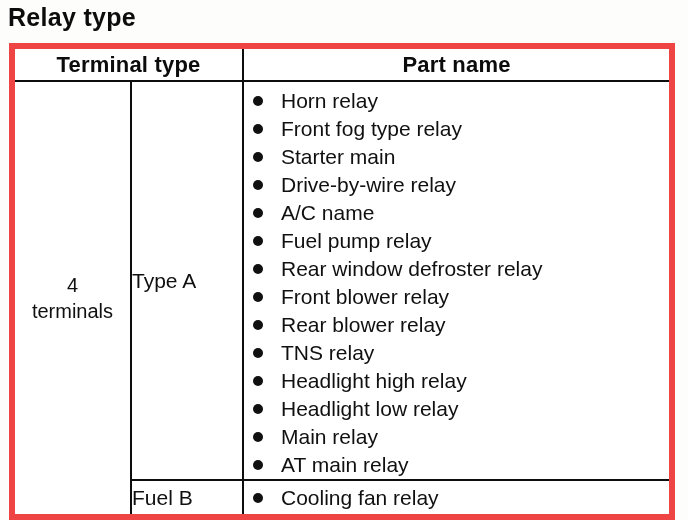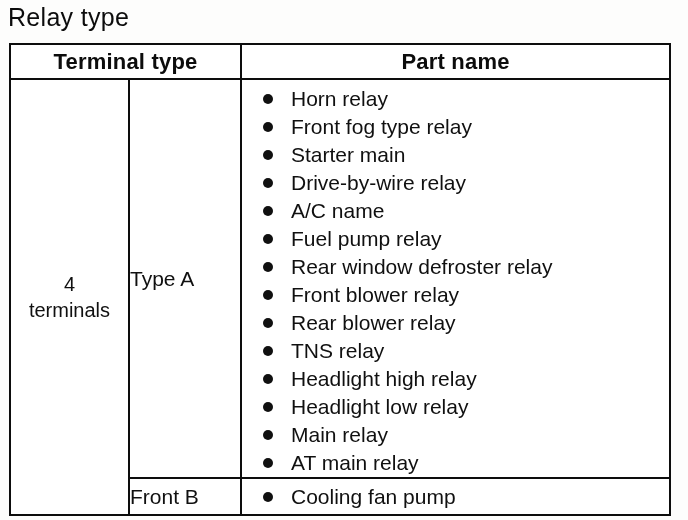--- a/index.html
+++ b/index.html
@@ -9,33 +9,33 @@
     background: #fdfdfc;
     font-family: "Liberation Sans", sans-serif;
     color: #101010;
   }
   .page { position: relative; width: 688px; height: 520px; }
 
   .title {
     position: absolute;
     top: 3px; left: 8px;
     font-size: 25px;
-    font-weight: normal;
+    font-weight: bold;
     letter-spacing: 0.3px;
     color: #0c0c0c;
   }
 
   table.relay-table {
     position: absolute;
     left: 9px; top: 43px;
     width: 660px; height: 464px;
     border-collapse: collapse;
     table-layout: fixed;
     background: #ffffff;
-    border: 1px solid #ef4444;
+    border: 6px solid #ef4444;
   }
   col.c1 { width: 119px; }
   col.c2 { width: 112px; }
   col.c3 { width: 429px; }
 
   th, td { border: 2px solid #0d0d0d; }
 
   thead tr { height: 35px; }
   th {
     font-size: 22px;
@@ -63,21 +63,21 @@
   td.parts-cell { vertical-align: top; padding: 5px 0 0 0; }
   td.parts-cell.single { vertical-align: middle; padding: 0; }
   tr.row-type-b { height: 37px; }
 
   ul.parts-list { list-style: none; }
   ul.parts-list li {
     display: flex;
     align-items: center;
     line-height: 28px;
     font-size: 21px;
-    padding-left: 21px;
+    padding-left: 9px;
   }
   .bullet {
     flex: 0 0 auto;
     width: 10px; height: 10px;
     border-radius: 50%;
     background: #101010;
     margin-right: 18px;
   }
   .part-text { white-space: nowrap; }
 </style>
@@ -160,26 +160,26 @@
                 <span class="part-text">Main relay</span>
               </li>
               <li>
                 <span class="bullet"></span>
                 <span class="part-text">AT main relay</span>
               </li>
             </ul>
         </td>
       </tr>
       <tr class="row-type-b">
-        <td class="type-cell">Front B</td>
+        <td class="type-cell">Fuel B</td>
         <td class="parts-cell single">
           <ul class="parts-list">
               <li>
                 <span class="bullet"></span>
-                <span class="part-text">Cooling fan pump</span>
+                <span class="part-text">Cooling fan relay</span>
               </li>
             </ul>
         </td>
       </tr>
     </tbody>
   </table>
 
 </div>
 
 </body></html>

